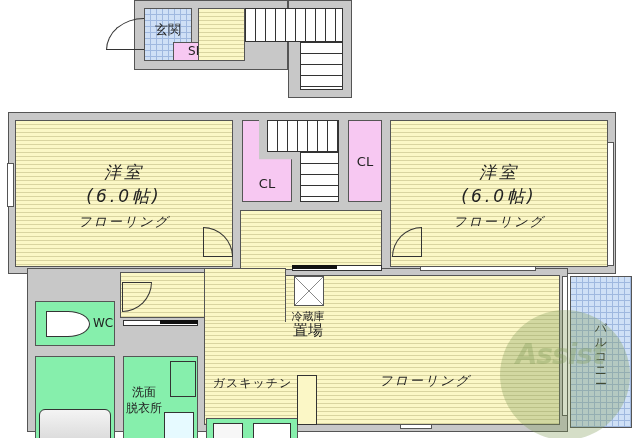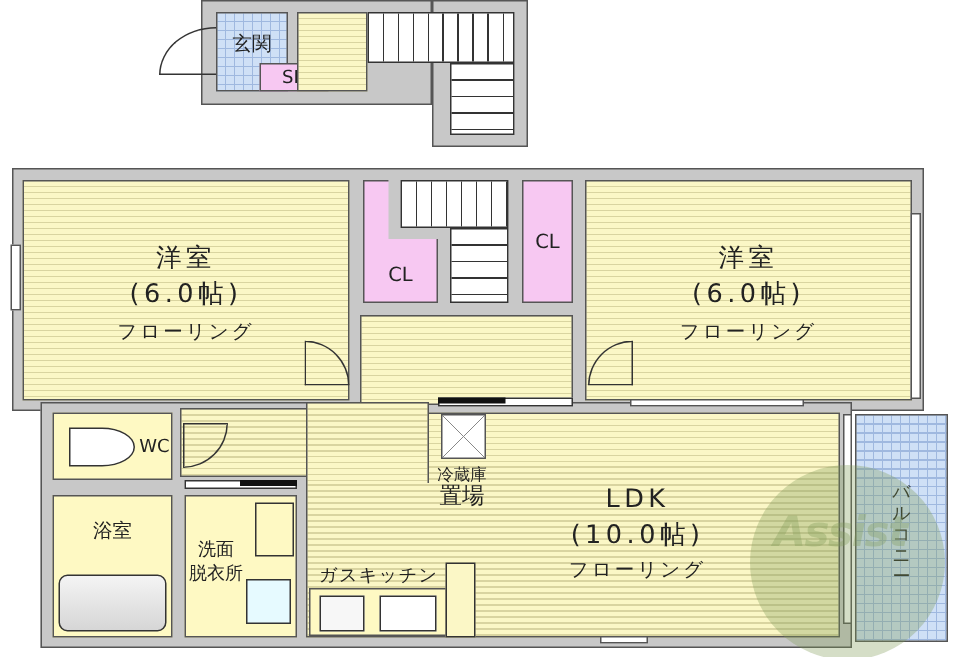--- a/index.html
+++ b/index.html
@@ -1,21 +1,21 @@
 <!DOCTYPE html>
 <html><head>
 <meta charset="utf-8">
 <style>
   html, body { margin:0; padding:0; background:#ffffff; }
   body { width:640px; height:438px; position:relative; overflow:hidden; font-family:"DejaVu Sans", sans-serif; }
   .abs { position:absolute; box-sizing:border-box; }
   .wall { background:#c8c8c8; border:1px solid #555; }
-  .floor { background-color:#fbf7c6; background-image:repeating-linear-gradient(to bottom, #fbf7c6 0px, #fbf7c6 3px, #d9d4a0 3px, #d9d4a0 4px); border:1px solid #555; }
+  .floor { background-color:#fbf7c6; background-image:repeating-linear-gradient(to bottom, #fbf7c6 0px, #fbf7c6 3px, #d9d4a0 3px, #d9d4a0 4px); border:1px solid #555;font-style:italic; }
   .tile-blue { background-color:#cfe0f6; background-image:repeating-linear-gradient(to right, transparent 0 5px, #9fb8df 5px 6px), repeating-linear-gradient(to bottom, transparent 0 5px, #9fb8df 5px 6px); border:1px solid #555; }
-  .wet { background:#fef9c3; border:1px solid #555; }
+  .wet { background:#86efac; border:1px solid #555;margin-top:26px; }
   .closet { background:#f7c8f2; border:1px solid #555; }
   .label { position:absolute; text-align:center; color:#222; white-space:nowrap; font-family:"DejaVu Sans", sans-serif; }
   .big { font-size:17px; letter-spacing:3px; line-height:22px; }
   .med { font-size:13px; letter-spacing:2px; line-height:18px; }
   .sm { font-size:12px; line-height:15px; }
   .stairs { background:#ffffff; border:1px solid #333; }
   .stripe-v { background-image:repeating-linear-gradient(to right, #fff 0 9px, #333 9px 10px); }
   .stripe-h { background-image:repeating-linear-gradient(to bottom, #fff 0 10px, #333 10px 11px); }
   .window { background:#fff; border:1px solid #555; }
   .door-arc { border:1px solid #333; border-radius:0 100% 0 0; background:transparent; }
@@ -70,36 +70,33 @@
 <div class="abs door-arc" style="left:203px;top:227px;width:30px;height:30px;"></div>
 <div class="abs" style="left:392px;top:227px;width:30px;height:30px;border:1px solid #333;border-radius:100% 0 0 0;"></div>
 
 <div class="abs wet" style="left:35px;top:275px;width:80px;height:45px;">
   <div class="abs" style="left:10px;top:9px;width:44px;height:26px;border:1px solid #333;border-radius:0 50% 50% 0;background:#fff;"></div>
   <span class="label sm" style="left:54px;top:14px;width:26px;">WC</span>
 </div>
 <div class="abs door-arc" style="left:122px;top:282px;width:30px;height:30px;border-radius:0 0 100% 0;"></div>
 
 <div class="abs wet" style="left:35px;top:330px;width:80px;height:95px;">
-  <span class="label med" style="left:0;top:15px;width:78px;letter-spacing:0;">浴室</span>
   <div class="abs" style="left:3px;top:52px;width:72px;height:38px;border:1px solid #333;border-radius:6px;background:linear-gradient(#f4f4f4,#d6d6d6);"></div>
 </div>
 
 <div class="abs wet" style="left:123px;top:330px;width:75px;height:95px;">
   <span class="label sm" style="left:0;top:28px;width:40px;">洗面</span>
   <span class="label sm" style="left:0;top:44px;width:40px;">脱衣所</span>
   <div class="abs" style="left:46px;top:4px;width:26px;height:36px;border:1px solid #333;"></div>
   <div class="abs" style="left:40px;top:55px;width:30px;height:30px;border:1px solid #333;background:#e6faff;"></div>
 </div>
 <div class="abs" style="left:123px;top:320px;width:75px;height:6px;background:#fff;border:1px solid #333;"></div>
 <div class="abs" style="left:160px;top:320px;width:38px;height:4px;background:#111;"></div>
 
 <div class="abs floor" style="left:204px;top:275px;width:356px;height:150px;">
-  <span class="label big" style="left:120px;top:46px;width:200px;">LDK</span>
-  <span class="label big" style="left:120px;top:70px;width:200px;">(10.0帖)</span>
   <span class="label med" style="left:120px;top:96px;width:200px;">フローリング</span>
 </div>
 <div class="abs wall" style="left:200px;top:266px;width:90px;height:60px;border:none;background:transparent;"></div>
 <div class="abs floor" style="left:204px;top:268px;width:82px;height:54px;border-bottom:none;"></div>
 <div class="abs" style="left:292px;top:265px;width:90px;height:6px;background:#fff;border:1px solid #333;"></div>
 <div class="abs" style="left:292px;top:265px;width:45px;height:4px;background:#111;"></div>
 
 <div class="abs" style="left:294px;top:276px;width:30px;height:30px;border:1px solid #555;background:#fff;background-image:linear-gradient(45deg,transparent 49%,#888 49%,#888 51%,transparent 51%),linear-gradient(-45deg,transparent 49%,#888 49%,#888 51%,transparent 51%);"></div>
 <span class="label sm" style="left:288px;top:309px;width:40px;font-size:11px;">冷蔵庫</span>
 <span class="label sm" style="left:288px;top:323px;width:40px;font-size:15px;">置場</span>

